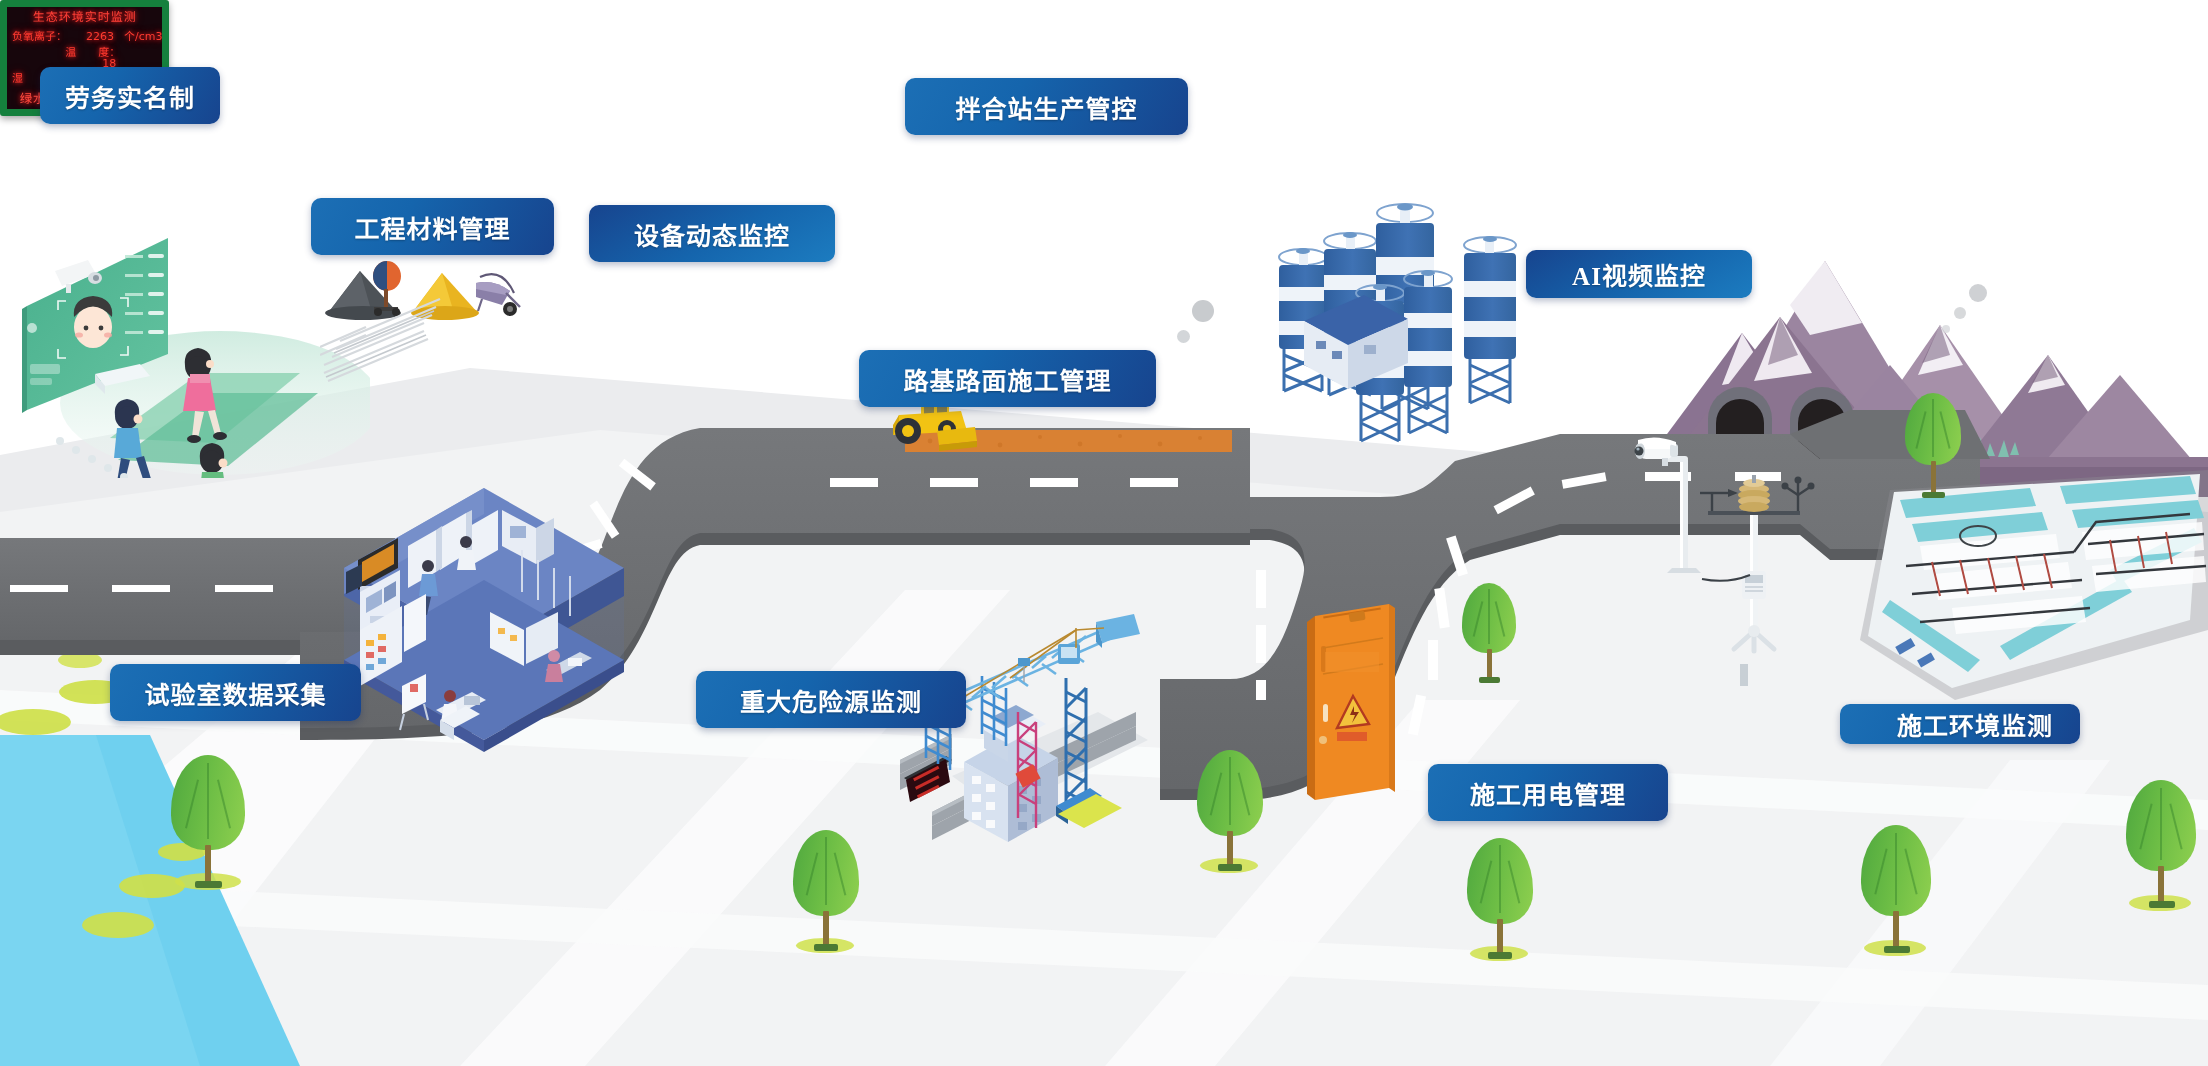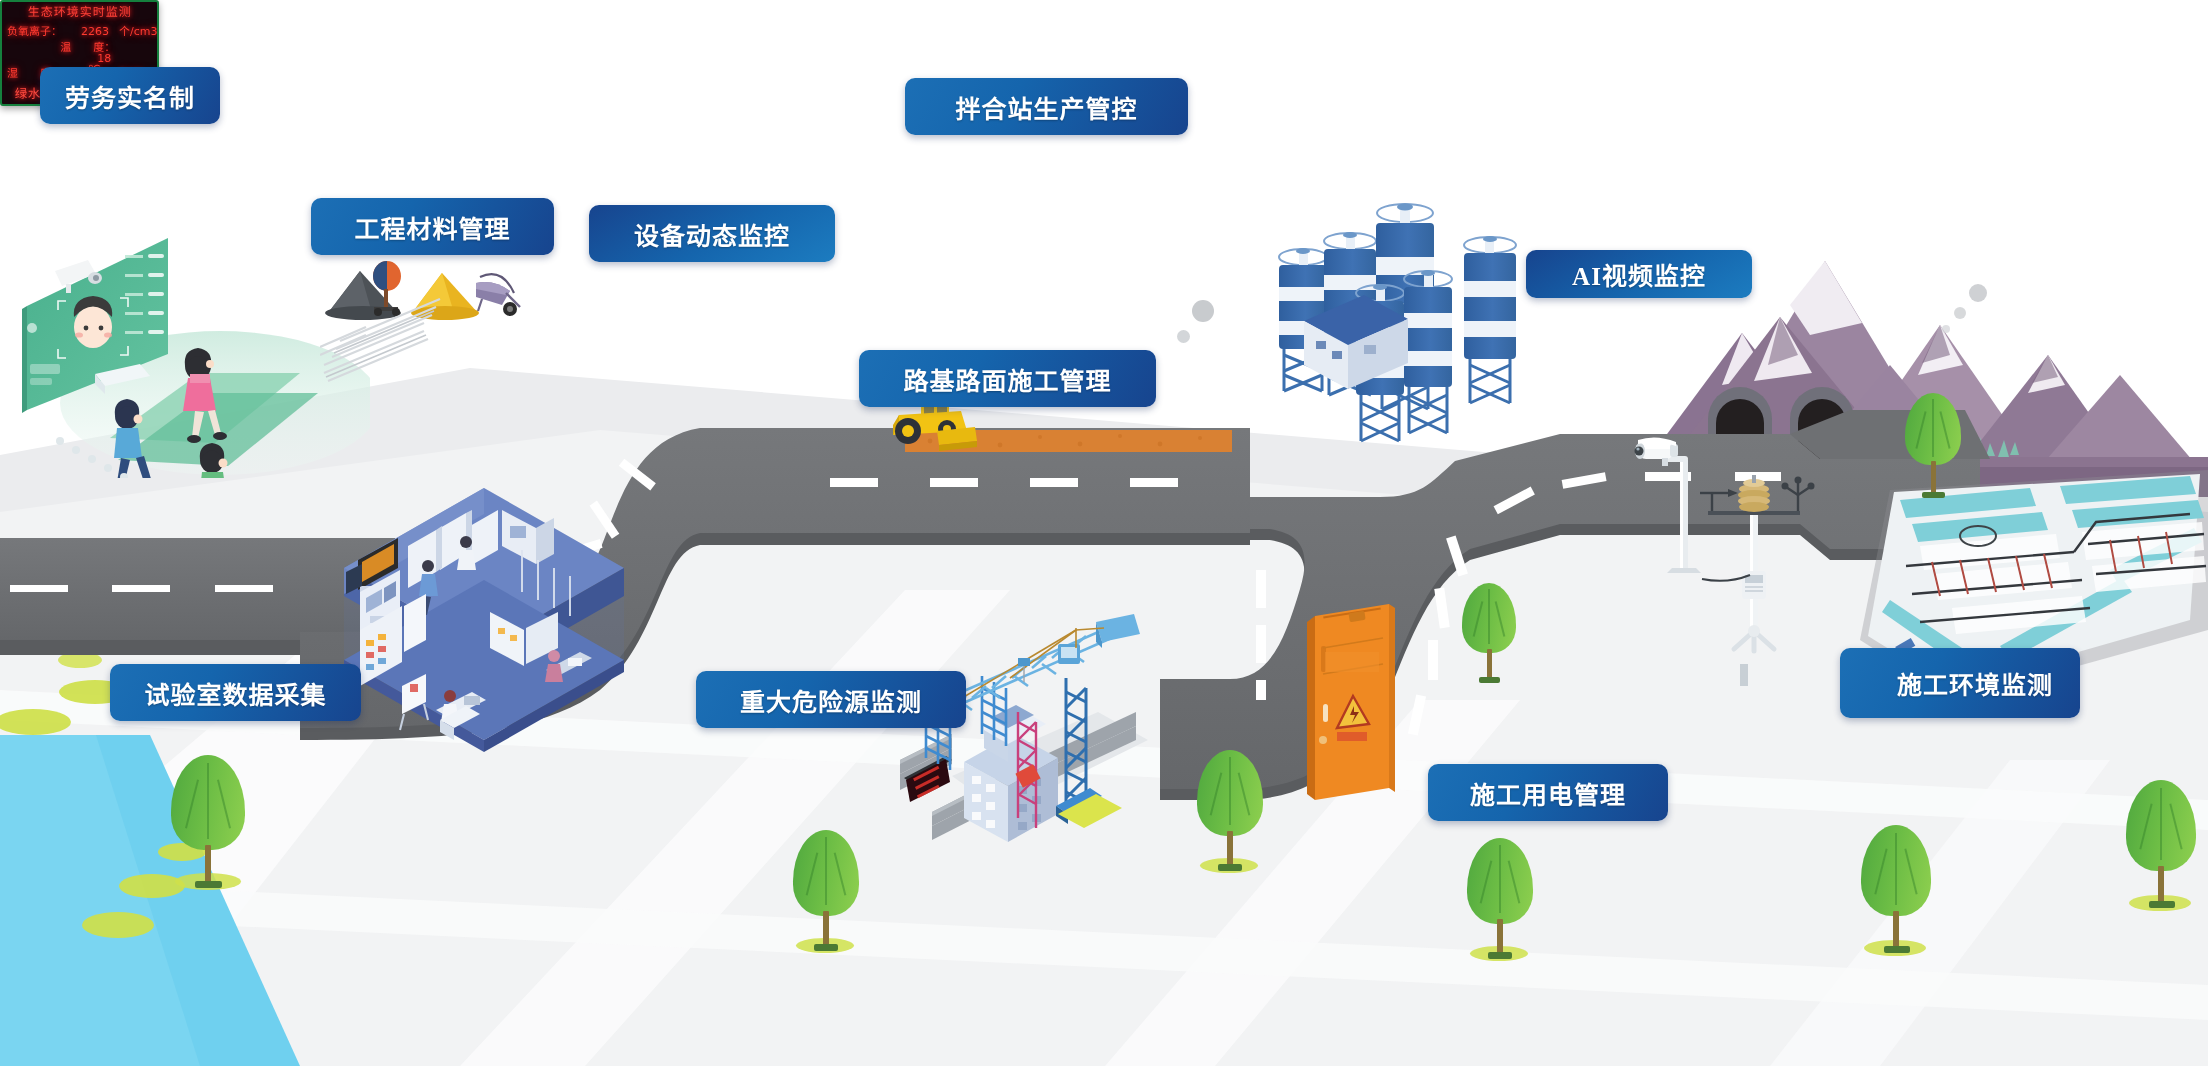--- a/index.html
+++ b/index.html
@@ -52,21 +52,21 @@
     position:absolute;background:rgba(52,128,42,.45);
   }
   .tree-trunk{position:absolute;background:#8a7339;border-radius:1px;}
   .tree-base{position:absolute;background:#4b7a34;border-radius:2px;}
   .tree-shadow{position:absolute;background:#cfe04a;border-radius:50%;opacity:.85;}
 
   
   .led-board{
     position:absolute;
     background:#17060c;
-    border:2px solid #15803d;
+    border:7px solid #15803d;
     border-radius:3px;
     box-shadow:0 3px 7px rgba(0,0,0,.35);
     overflow:hidden;
     z-index:55;
     font-family:"DejaVu Sans","Liberation Sans",sans-serif;
   }
   .led-row{
     display:flex;align-items:center;
     color:#ff3b30;
     font-size:11px;line-height:1;
@@ -1044,15 +1044,15 @@
 
 
   <div class="pill blue" style="left:859px;top:350px;width:297px;height:57px;font-size:25px;">路基路面施工管理</div>
 
   <div class="pill blue" style="left:110px;top:664px;width:251px;height:57px;font-size:25px;">试验室数据采集</div>
 
   <div class="pill blue" style="left:696px;top:671px;width:270px;height:57px;font-size:25px;">重大危险源监测</div>
 
   <div class="pill blue" style="left:1428px;top:764px;width:240px;height:57px;font-size:25px;">施工用电管理</div>
 
-  <div class="pill blue" style="left:1840px;top:648px;width:240px;height:70px;font-size:25px;padding-left:30px;">施工环境监测</div>
+  <div class="pill blue" style="left:1840px;top:704px;width:240px;height:40px;font-size:25px;padding-left:30px;">施工环境监测</div>
 
 </div>
 
 </body></html>

